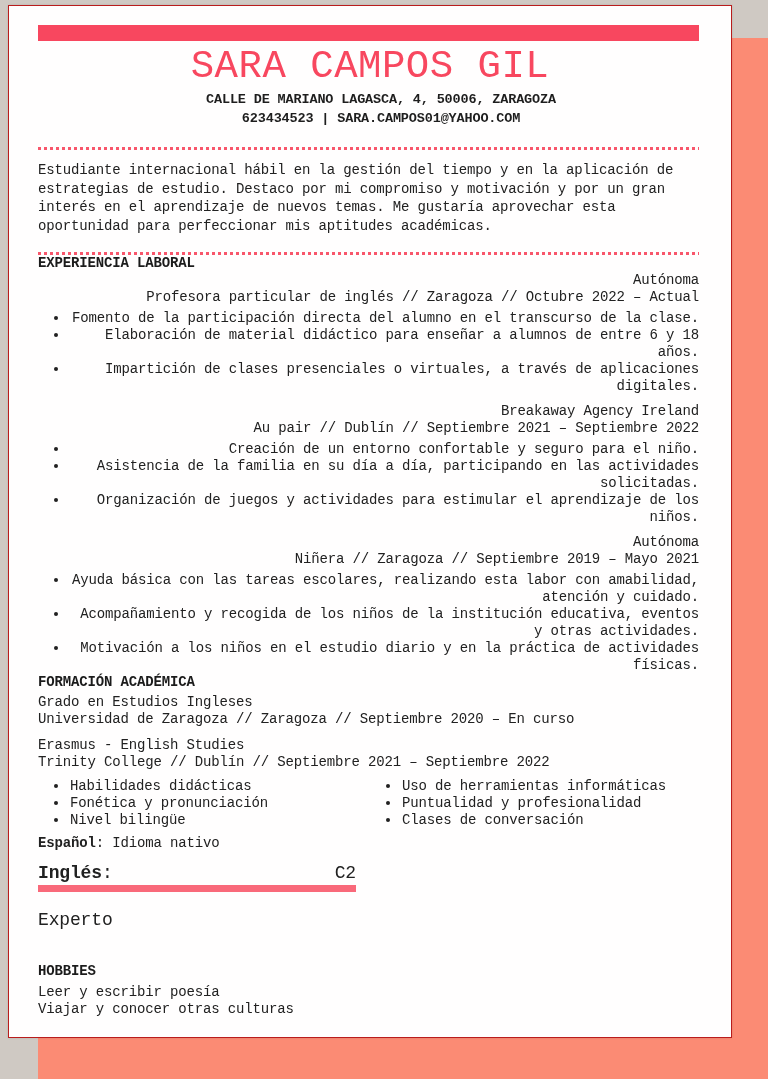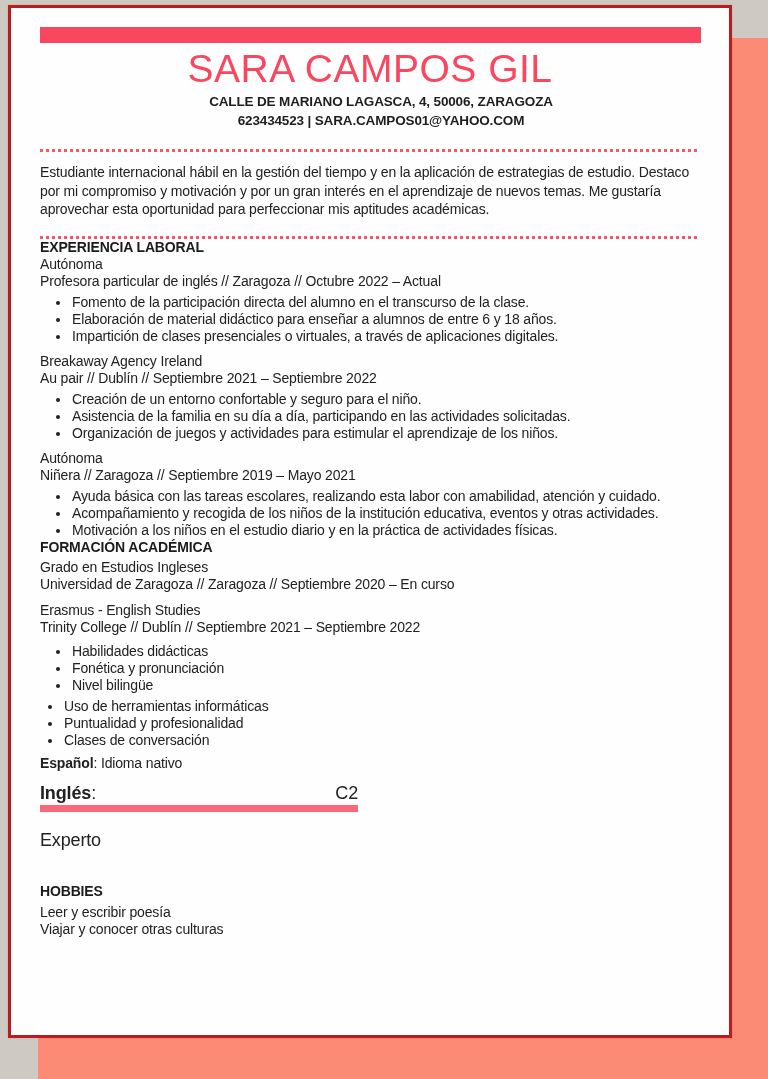--- a/index.html
+++ b/index.html
@@ -15,23 +15,24 @@
   }
   .salmon-backdrop {
     position: absolute; left: 38px; top: 38px;
     width: 730px; height: 1041px;
     background: #fb8b74;
   }
   .page {
     position: absolute; left: 8px; top: 5px;
     width: 724px; height: 1033px;
     background: #fffefe;
-    border: 3px solid #b91c1c;
+    border: 1px solid #b91c1c;
     box-shadow: 0 0 2px rgba(0,0,0,0.12);
     overflow: hidden;
+    font-family: Liberation Mono, monospace;
   }
   .content { padding: 0 32px 0 29px; }
   .accent-bar {
     margin: 19px 0 0 29px;
     width: 661px; height: 16px;
     background: #f8475f;
   }
   h1.name {
     margin: 7px 0 0 0;
     font-size: 39px; line-height: 38px;
@@ -61,33 +62,33 @@
   }
   h2.section-title {
     margin: 0;
     font-size: 14px; line-height: 17px;
     font-weight: 700;
     color: #1b1b1b;
   }
   .mt-exp   { margin-top: 30px; }
   .mt-sec   { margin-top: 33px; }
   .line { font-size: 14px; line-height: 17px; }
-  .job { margin-top: 8px; }
+  .job { margin-top: 8px; text-align: right; }
   .job.first { margin-top: 0; }
   ul.bullets {
     margin: 4px 0 0 0;
     padding: 0 0 0 31px;
   }
   ul.bullets li {
     font-size: 14px; line-height: 17px;
     padding-left: 1px;
   }
   .edu-item { margin-top: 9px; }
   .edu-item.first { margin-top: 3px; }
-  .skills-cols { display: flex; margin-top: 3px; flex-direction: column; }
+  .skills-cols { display: flex; margin-top: 3px; }
   .skills-col-left { width: 340px; }
   .skills-col-right { flex: 1; }
   .skills-col-right ul.bullets { padding-left: 23px; }
   .lang-native { margin-top: 6px; font-size: 14px; line-height: 17px; }
   .bold { font-weight: 700; }
   .lang-row {
     margin-top: 13px;
     width: 318px;
     display: flex; justify-content: space-between; align-items: baseline;
     font-size: 18px; line-height: 17px;

